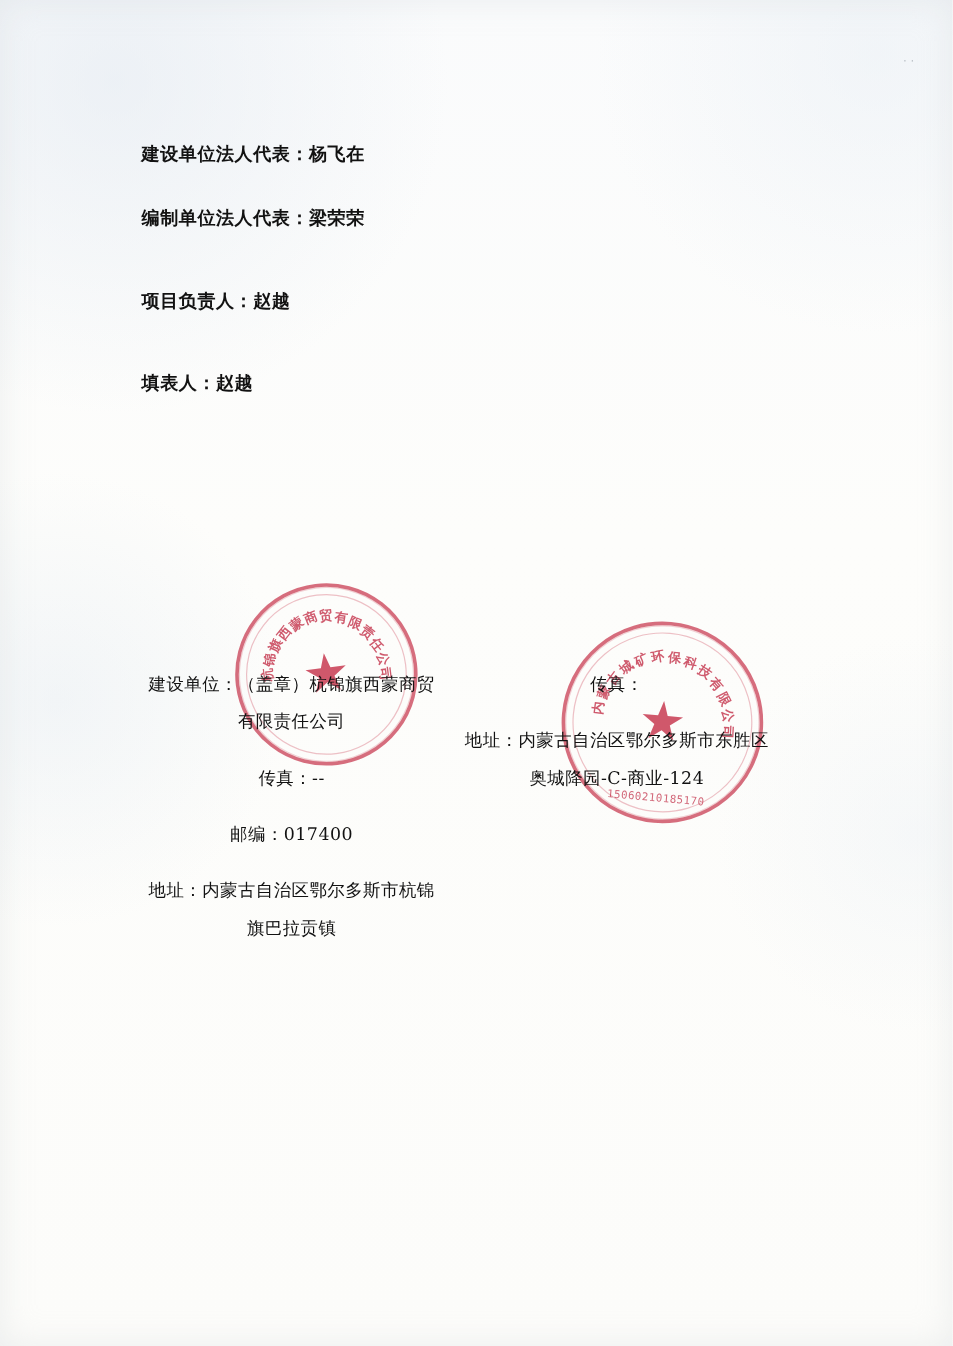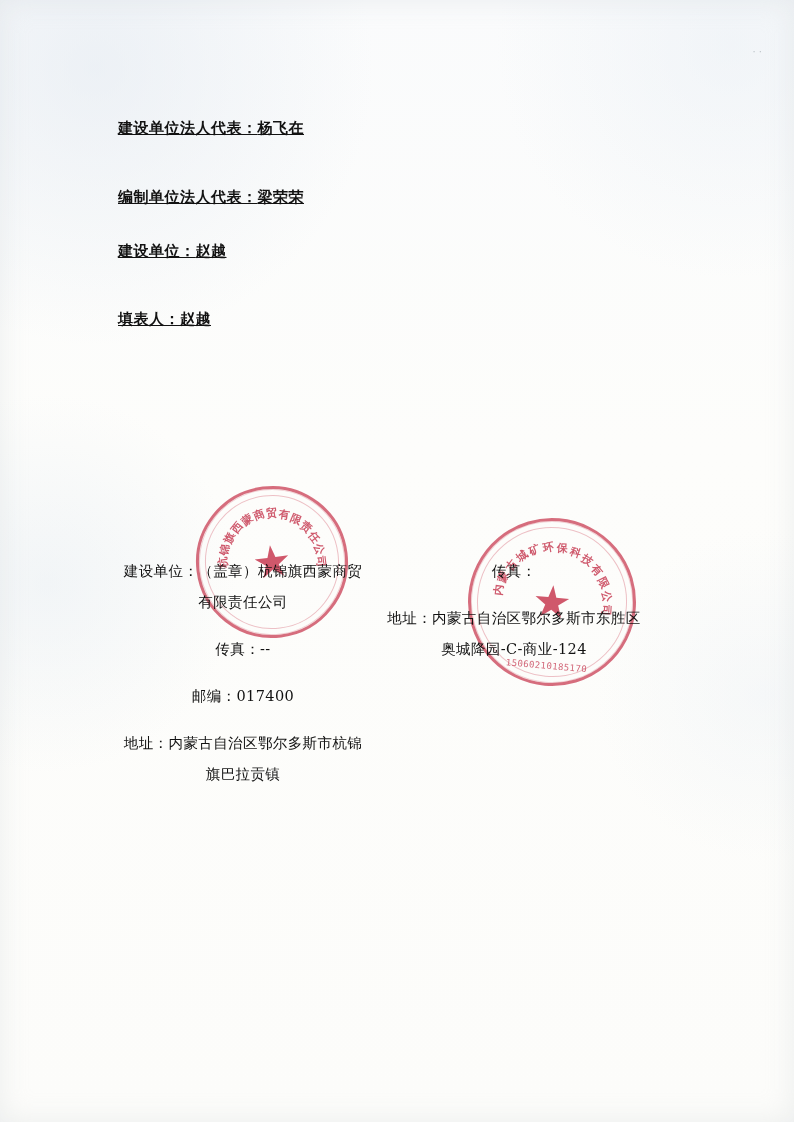--- a/index.html
+++ b/index.html
@@ -59,28 +59,27 @@
 
   
   .sig-line {
     position: absolute;
     left: 118px;
     font-size: 15px;
     font-weight: 700;
     letter-spacing: 0.5px;
     color: #121212;
     white-space: nowrap;
-    text-decoration: underline;
   }
   .sig-line .val {
     font-weight: 700;
     letter-spacing: 0.5px;
   }
   #sig-1 { top: 119px; }
-  #sig-2 { top: 188px; }
+  #sig-2 { top: 173px; }
   #sig-3 { top: 242px; }
   #sig-4 { top: 310px; }
 
   
   .contact-col {
     position: absolute;
     font-size: 14.5px;
     line-height: 31px;
     color: #121212;
     letter-spacing: 0.4px;
@@ -187,21 +186,21 @@
   <div class="smudge" id="smudge-tr">· ·</div>
 
 
   <div class="sig-line" id="sig-1">
     <span>建设单位法人代表：</span><span class="val">杨飞在</span>
   </div>
   <div class="sig-line" id="sig-2">
     <span>编制单位法人代表：</span><span class="val">梁荣荣</span>
   </div>
   <div class="sig-line" id="sig-3">
-    <span>建设单位：</span><span class="val">赵越</span>
+    <span>项目负责人：</span><span class="val">赵越</span>
   </div>
   <div class="sig-line" id="sig-4">
     <span>填表人：</span><span class="val">赵越</span>
   </div>
 
   <div class="seal" id="seal-left">
     <div class="seal-ring"></div>
     <div class="seal-inner-ring"></div>
     <div class="seal-arc-text">
         <span style="transform: translate(-56px, 0px) rotate(270deg);">杭</span>

